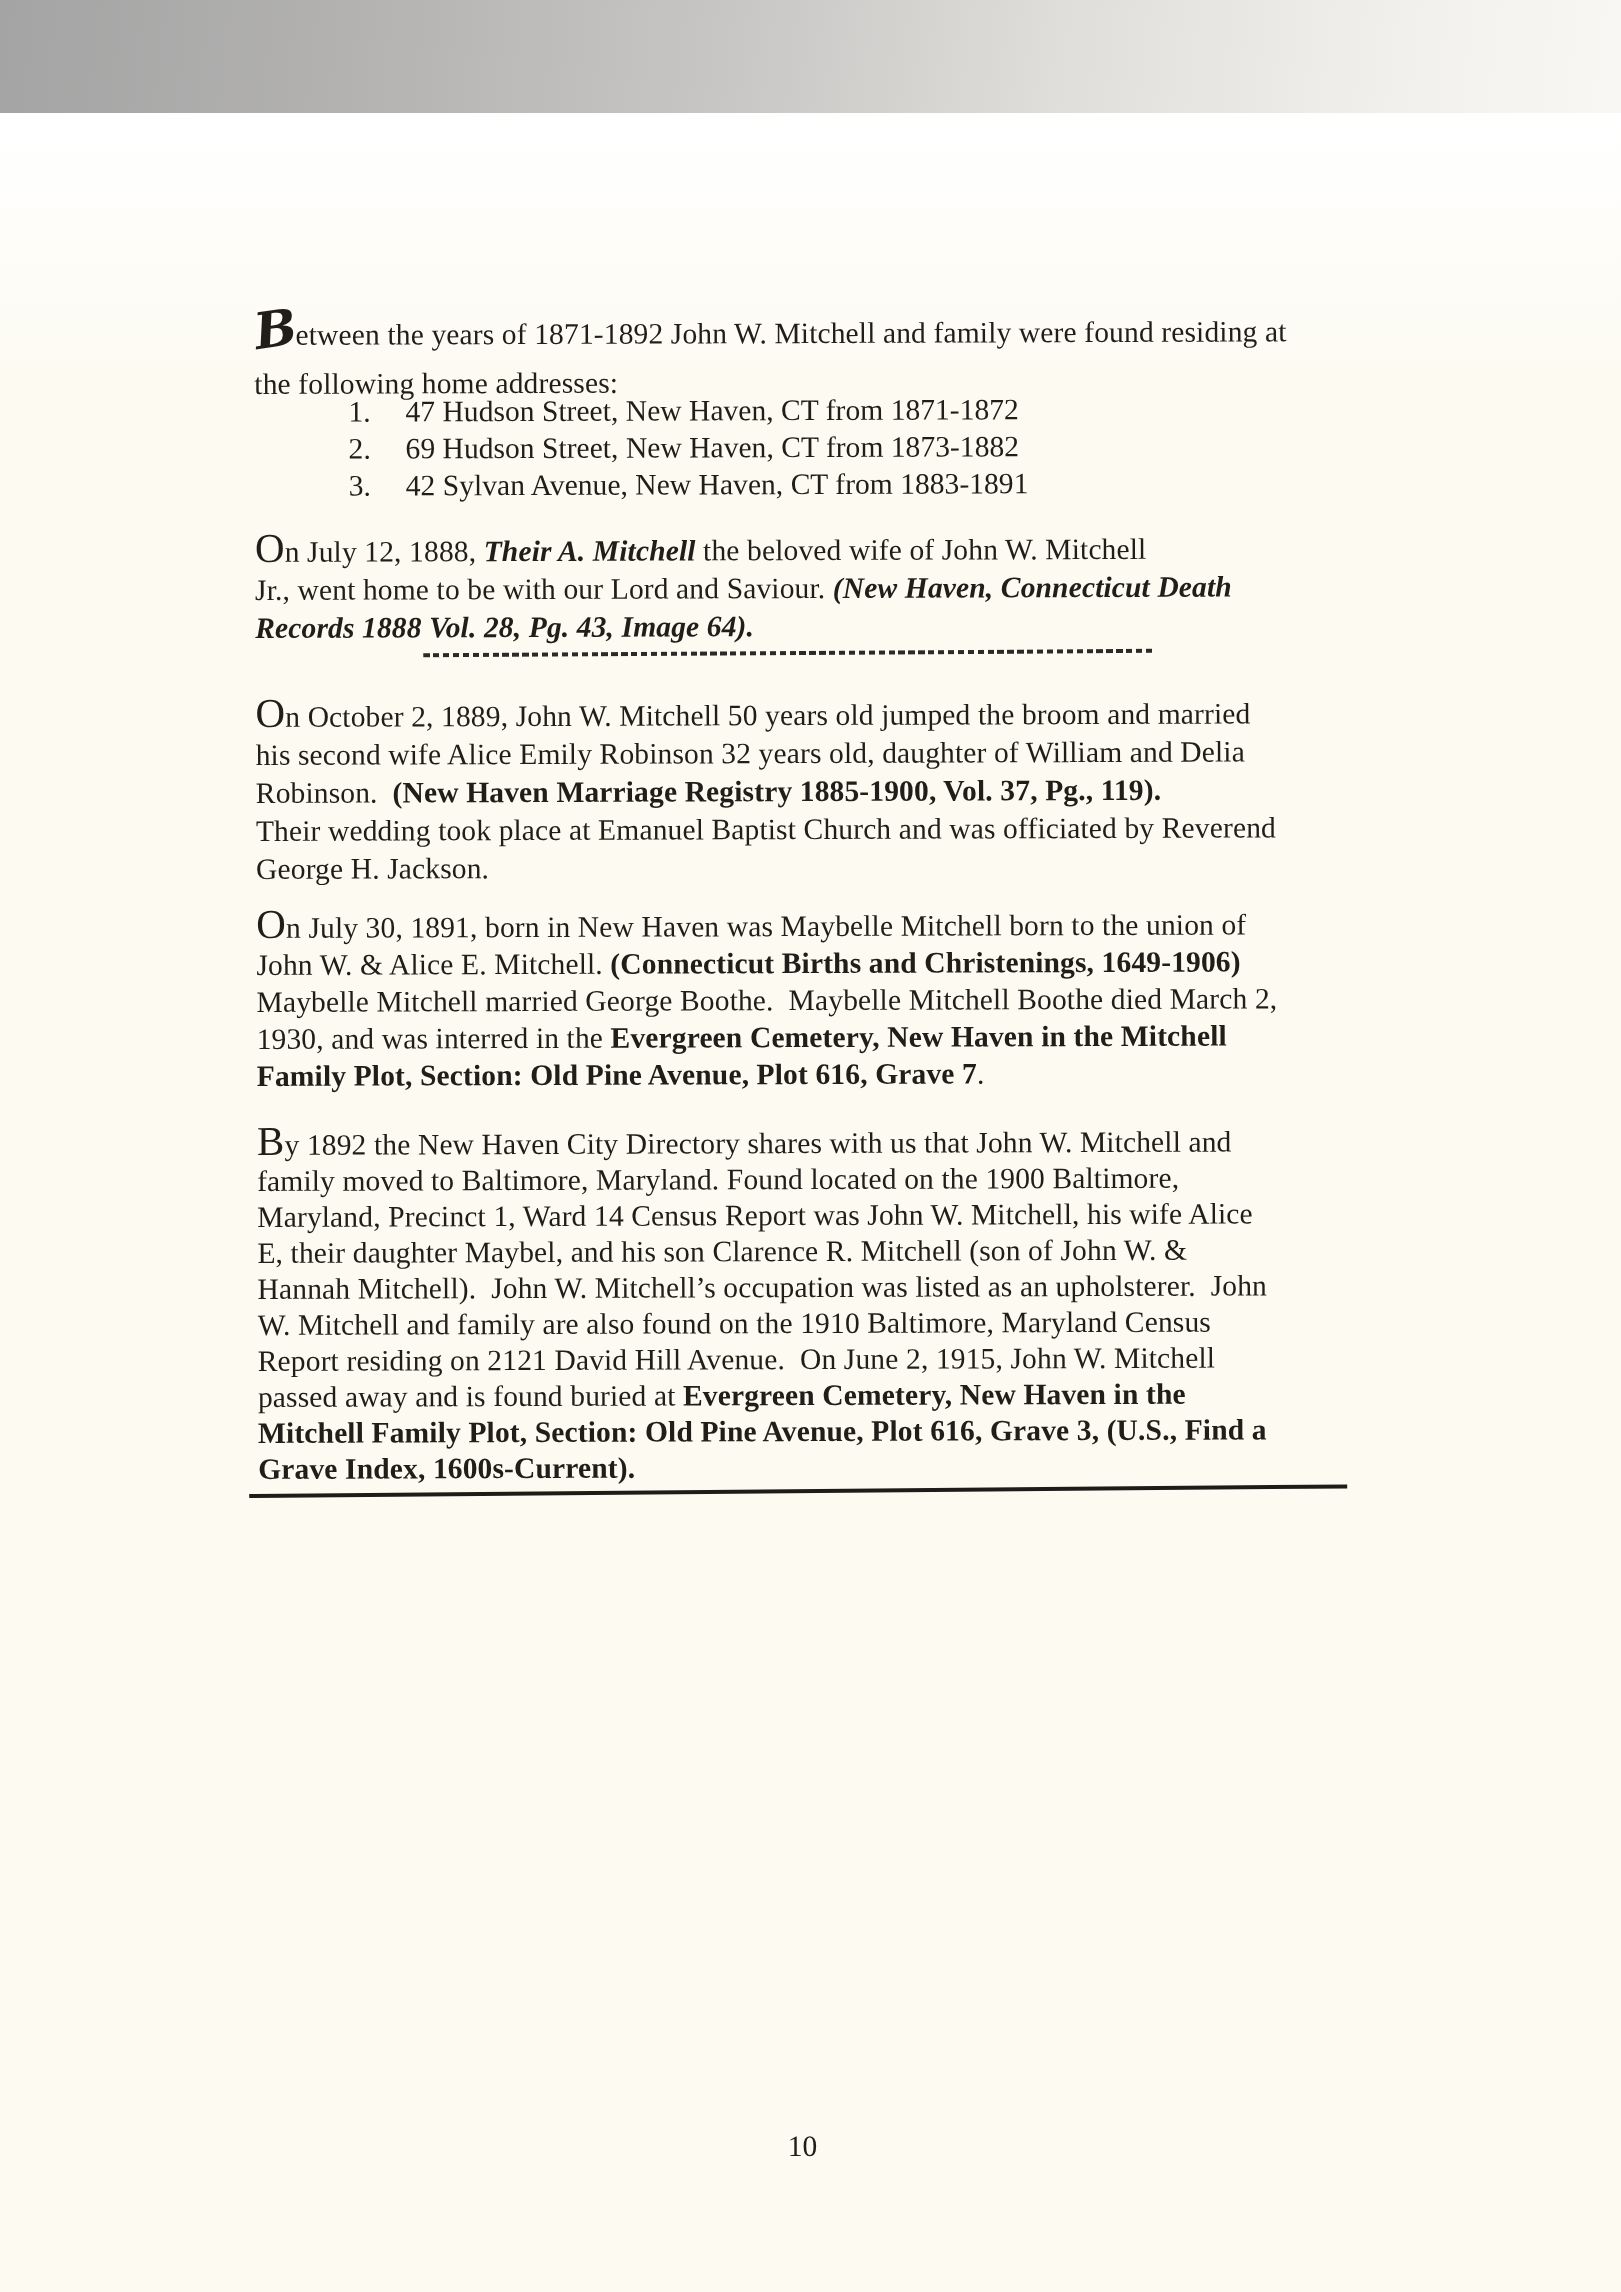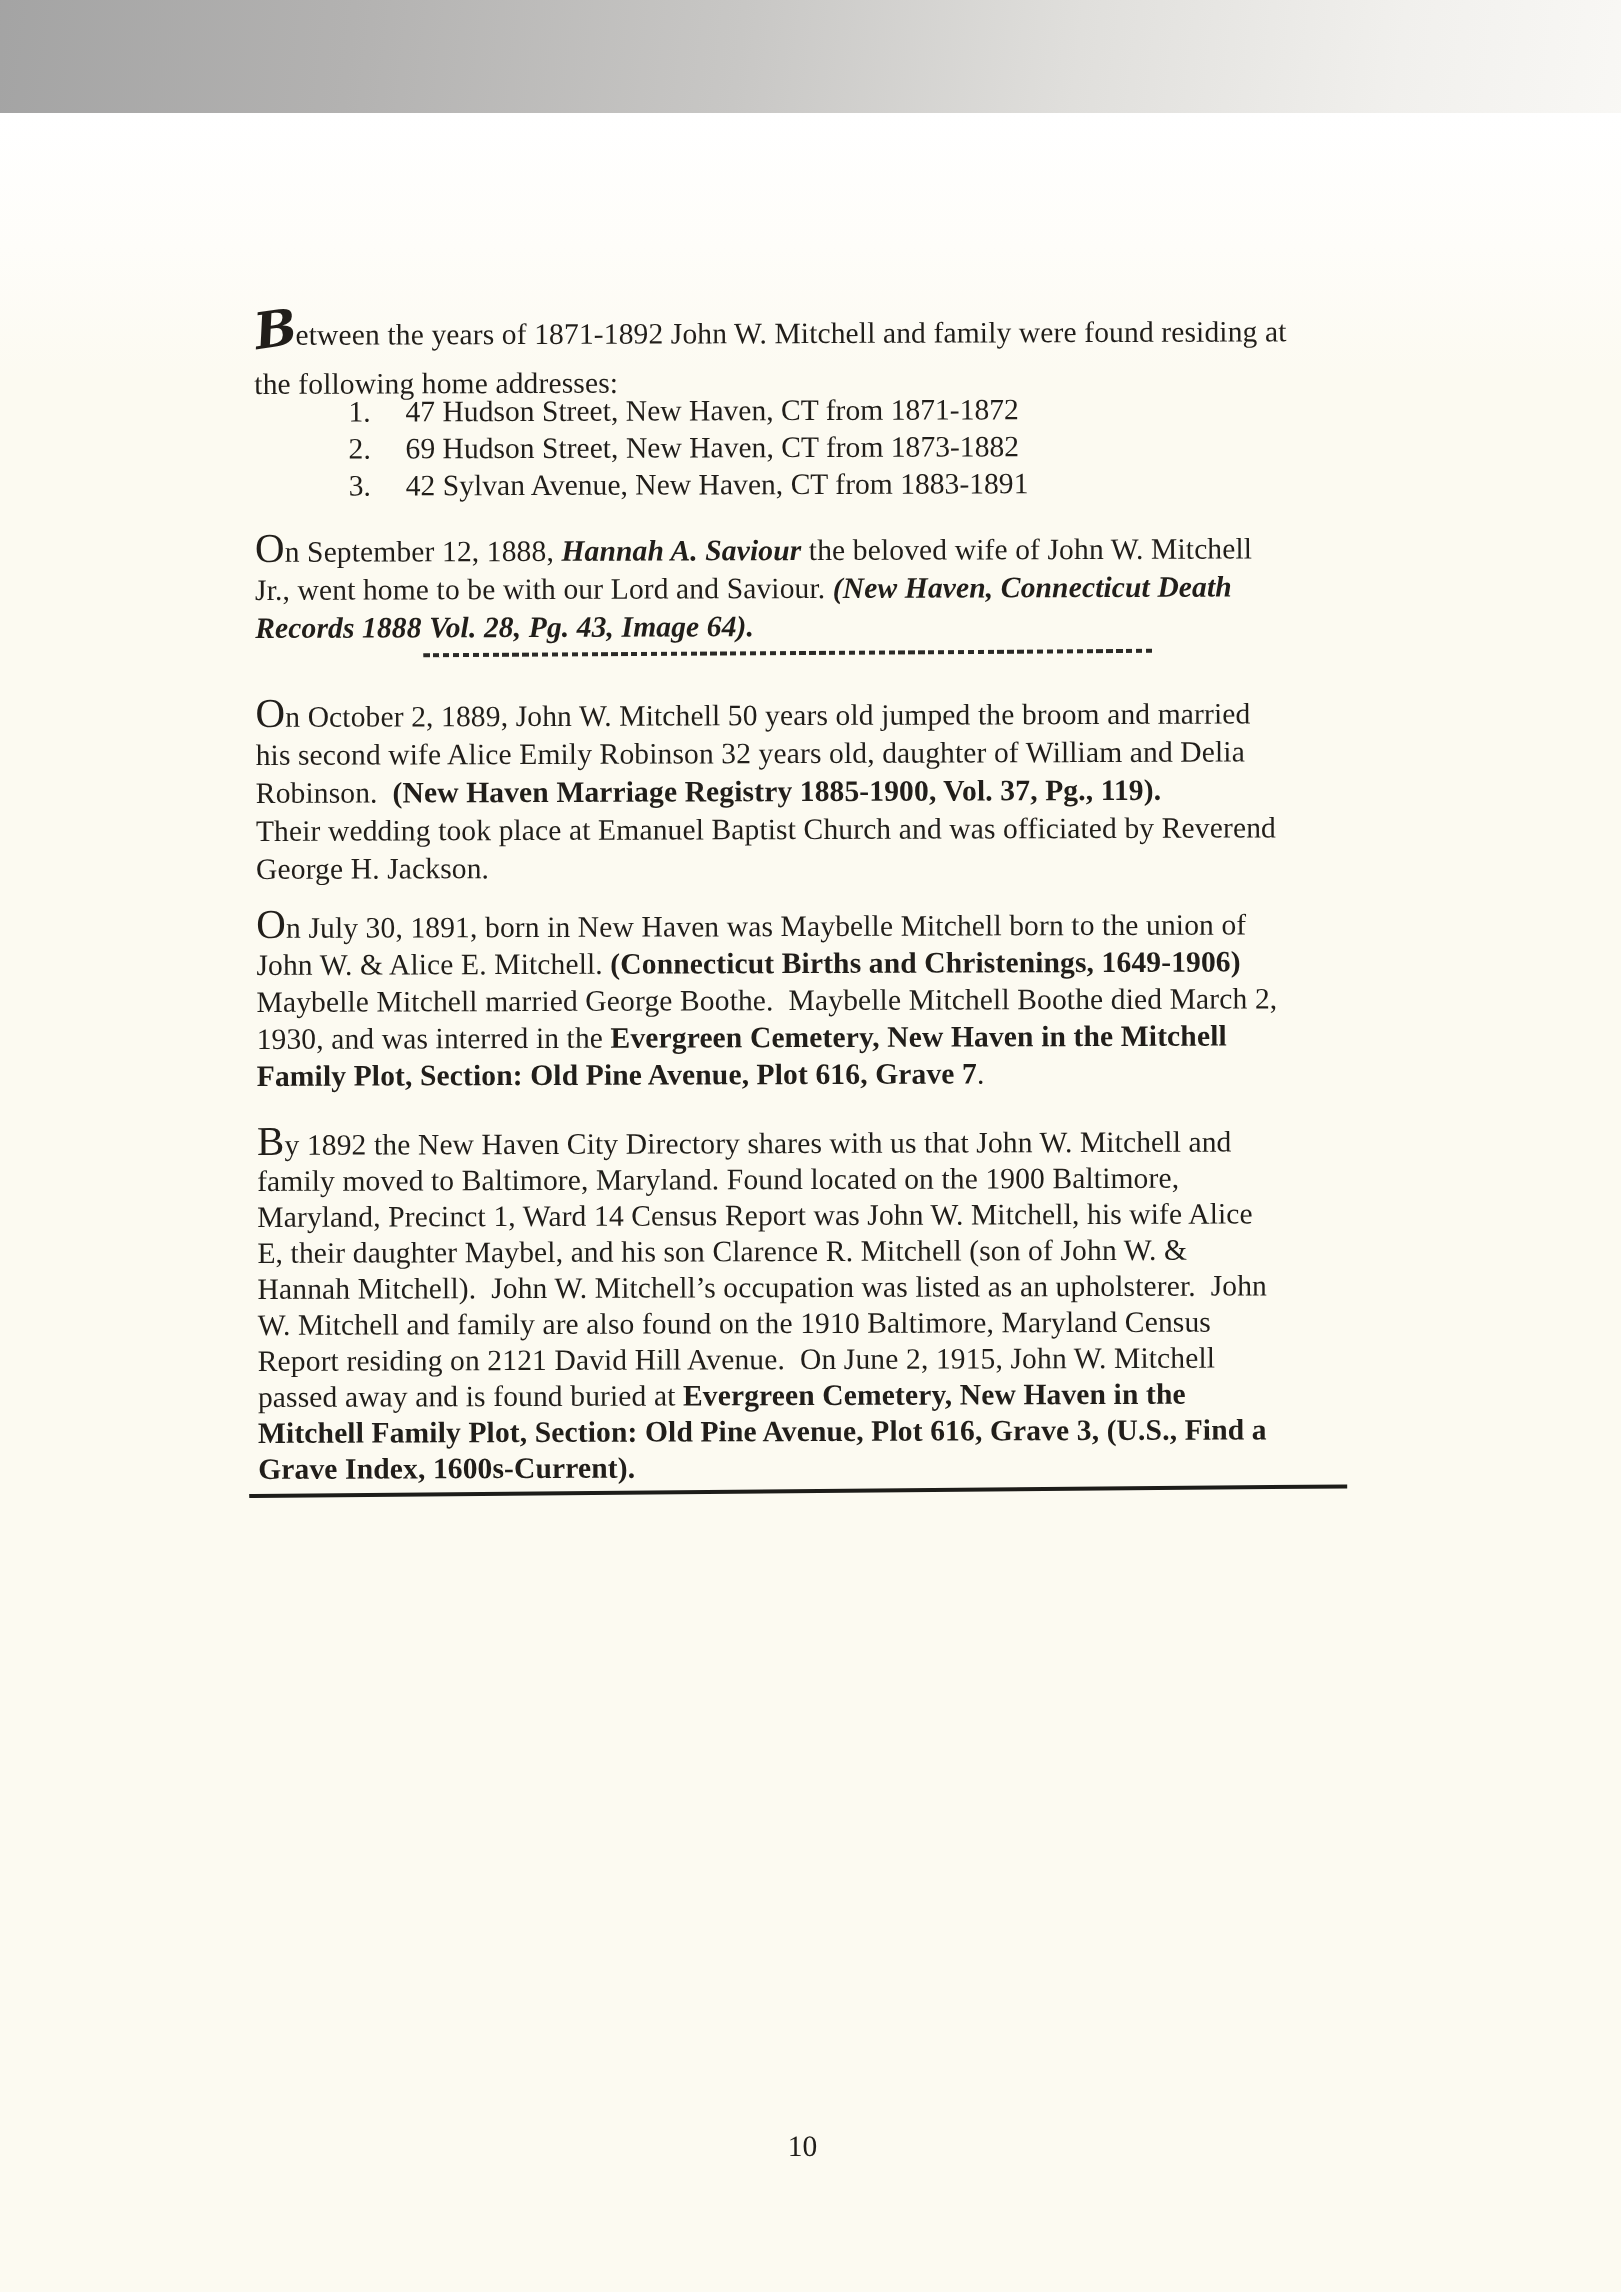--- a/index.html
+++ b/index.html
@@ -104,21 +104,21 @@
 <div class="content">
 
   <div class="para para-1"><span class="script-lead">B</span><span>etween the years of 1871-1892 John W. Mitchell and family were found residing at</span><br><span>the following home addresses:</span></div>
 
   <ol class="addresses">
       <li>47 Hudson Street, New Haven, CT from 1871-1872</li>
       <li>69 Hudson Street, New Haven, CT from 1873-1882</li>
       <li>42 Sylvan Avenue, New Haven, CT from 1883-1891</li>
     </ol>
 
-  <div class="para para-2"><span class="lead">O</span><span>n September 12, 1888, </span><span class="bi">Hannah A. Saviour</span><span> the beloved wife of John W. Mitchell</span><br><span>Jr., went home to be with our Lord and Saviour. </span><span class="bi">(New Haven, Connecticut Death</span><br><span class="bi">Records 1888 Vol. 28, Pg. 43, Image 64).</span></div>
+  <div class="para para-2"><span class="lead">O</span><span>n July 12, 1888, </span><span class="bi">Their A. Mitchell</span><span> the beloved wife of John W. Mitchell</span><br><span>Jr., went home to be with our Lord and Saviour. </span><span class="bi">(New Haven, Connecticut Death</span><br><span class="bi">Records 1888 Vol. 28, Pg. 43, Image 64).</span></div>
 
   <div class="dashed-separator"></div>
 
   <div class="para para-3"><span class="lead">O</span><span>n October 2, 1889, John W. Mitchell 50 years old jumped the broom and married</span><br><span>his second wife Alice Emily Robinson 32 years old, daughter of William and Delia</span><br><span>Robinson.&nbsp; </span><span class="b">(New Haven Marriage Registry 1885-1900, Vol. 37, Pg., 119).</span><br><span>Their wedding took place at Emanuel Baptist Church and was officiated by Reverend</span><br><span>George H. Jackson.</span></div>
 
   <div class="para para-4"><span class="lead">O</span><span>n July 30, 1891, born in New Haven was Maybelle Mitchell born to the union of</span><br><span>John W. &amp; Alice E. Mitchell. </span><span class="b">(Connecticut Births and Christenings, 1649-1906)</span><br><span>Maybelle Mitchell married George Boothe.&nbsp; Maybelle Mitchell Boothe died March 2,</span><br><span>1930, and was interred in the </span><span class="b">Evergreen Cemetery, New Haven in the Mitchell</span><br><span class="b">Family Plot, Section: Old Pine Avenue, Plot 616, Grave 7</span><span>.</span></div>
 
   <div class="para para-5"><span class="lead">B</span><span>y 1892 the New Haven City Directory shares with us that John W. Mitchell and</span><br><span>family moved to Baltimore, Maryland. Found located on the 1900 Baltimore,</span><br><span>Maryland, Precinct 1, Ward 14 Census Report was John W. Mitchell, his wife Alice</span><br><span>E, their daughter Maybel, and his son Clarence R. Mitchell (son of John W. &amp;</span><br><span>Hannah Mitchell).&nbsp; John W. Mitchell’s occupation was listed as an upholsterer.&nbsp; John</span><br><span>W. Mitchell and family are also found on the 1910 Baltimore, Maryland Census</span><br><span>Report residing on 2121 David Hill Avenue.&nbsp; On June 2, 1915, John W. Mitchell</span><br><span>passed away and is found buried at </span><span class="b">Evergreen Cemetery, New Haven in the</span><br><span class="b">Mitchell Family Plot, Section: Old Pine Avenue, Plot 616, Grave 3, (U.S., Find a</span><br><span class="b">Grave Index, 1600s-Current).</span></div>
 
   <div class="section-divider"></div>

